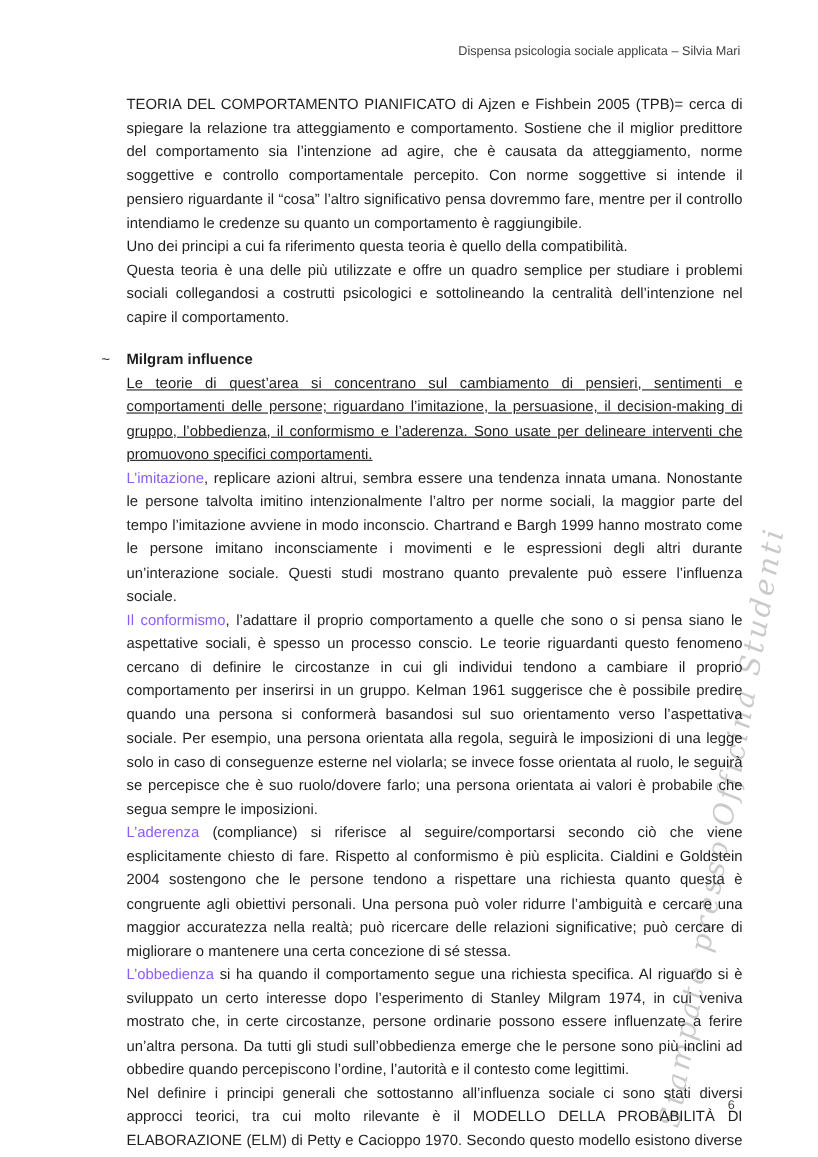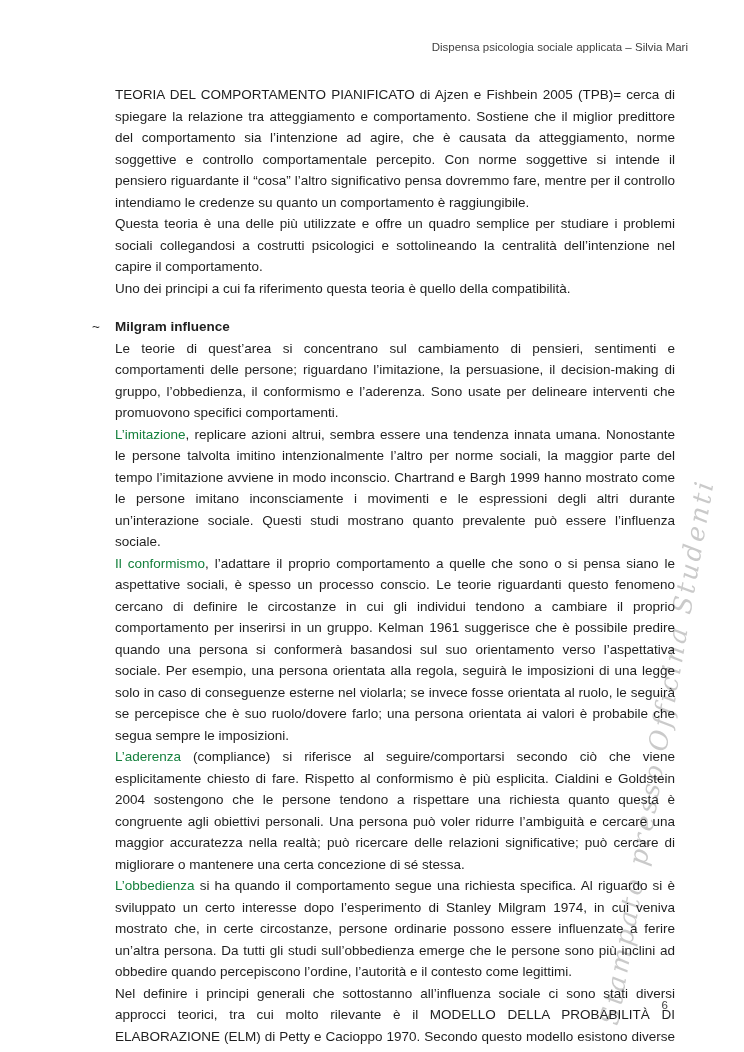--- a/index.html
+++ b/index.html
@@ -5,21 +5,21 @@
   html, body { margin: 0; padding: 0; }
   body {
     width: 744px; height: 1052px;
     background: #ffffff;
     position: relative;
     overflow: hidden;
     font-family: "Liberation Sans", sans-serif;
   }
   .doc-header {
     position: absolute;
-    top: 40px; right: 56px;
+    top: 40px; right: 71px;
     text-align: right;
     font-size: 11.5px;
     line-height: 14.5px;
     color: #3f3f3f;
   }
   .watermark {
     position: absolute;
     left: 657px; top: 752px;
     transform: translate(-50%, -50%) rotate(-80deg);
     transform-origin: center center;
@@ -45,22 +45,22 @@
   .section-heading {
     position: relative;
     margin-top: 17px;
     font-weight: bold;
   }
   .section-heading .bullet {
     position: absolute;
     left: -23px; top: 0;
     font-weight: normal;
   }
-  .underlined { }
-  .term { color: #15803d; }
+  .underlined { text-decoration: underline; }
+  .term { color: #8b5cf6; }
   .page-number {
     position: absolute;
     top: 999px; right: 76px;
     font-size: 11.5px;
     color: #3f3f3f;
     z-index: 1;
   }
 </style>
 </head>
 <body>
@@ -68,23 +68,23 @@
 <div class="watermark">Stampato presso Officina Studenti</div>
 
 <header class="doc-header">
   <div>Dispensa psicologia sociale applicata – Silvia Mari</div>
 </header>
 
 <main class="content">
 
   <p>TEORIA DEL COMPORTAMENTO PIANIFICATO di Ajzen e Fishbein 2005 (TPB)= cerca di spiegare la relazione tra atteggiamento e comportamento. Sostiene che il miglior predittore del comportamento sia l’intenzione ad agire, che è causata da atteggiamento, norme soggettive e controllo comportamentale percepito. Con norme soggettive si intende il pensiero riguardante il “cosa” l’altro significativo pensa dovremmo fare, mentre per il controllo intendiamo le credenze su quanto un comportamento è raggiungibile.</p>
 
+  <p>Uno dei principi a cui fa riferimento questa teoria è quello della compatibilità.</p>
+
   <p>Questa teoria è una delle più utilizzate e offre un quadro semplice per studiare i problemi sociali collegandosi a costrutti psicologici e sottolineando la centralità dell’intenzione nel capire il comportamento.</p>
-
-  <p>Uno dei principi a cui fa riferimento questa teoria è quello della compatibilità.</p>
 
   <div class="section-heading">
     <span class="bullet">~</span>
     <span>Milgram influence</span>
   </div>
 
   <p class="underlined">Le teorie di quest’area si concentrano sul cambiamento di pensieri, sentimenti e comportamenti delle persone; riguardano l’imitazione, la persuasione, il decision-making di gruppo, l’obbedienza, il conformismo e l’aderenza. Sono usate per delineare interventi che promuovono specifici comportamenti.</p>
 
   <p><span class="term">L’imitazione</span><span>, replicare azioni altrui, sembra essere una tendenza innata umana. Nonostante le persone talvolta imitino intenzionalmente l’altro per norme sociali, la maggior parte del tempo l’imitazione avviene in modo inconscio. Chartrand e Bargh 1999 hanno mostrato come le persone imitano inconsciamente i movimenti e le espressioni degli altri durante un’interazione sociale. Questi studi mostrano quanto prevalente può essere l’influenza sociale.</span></p>
 

